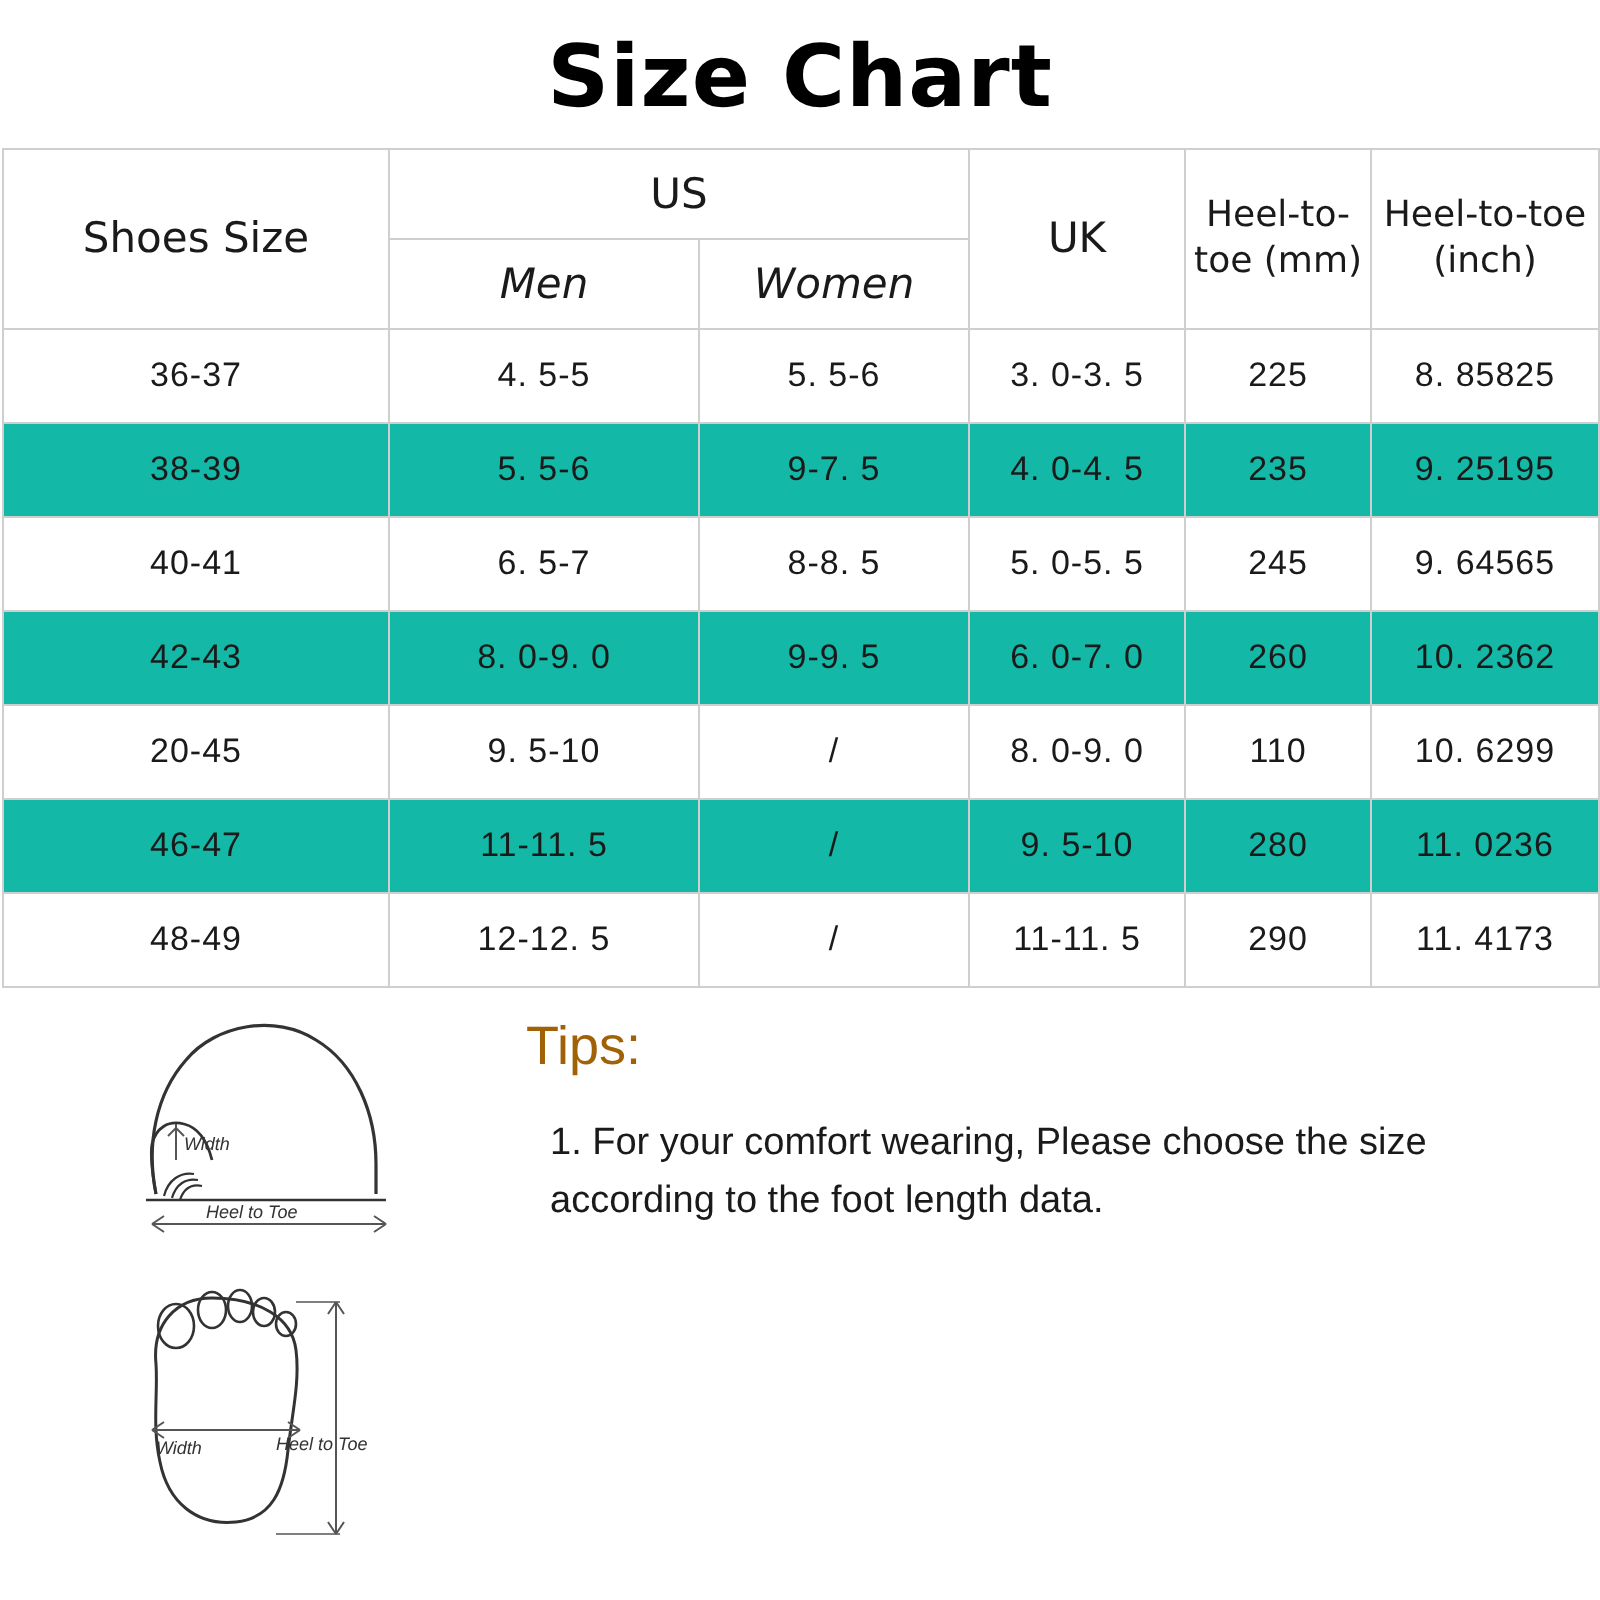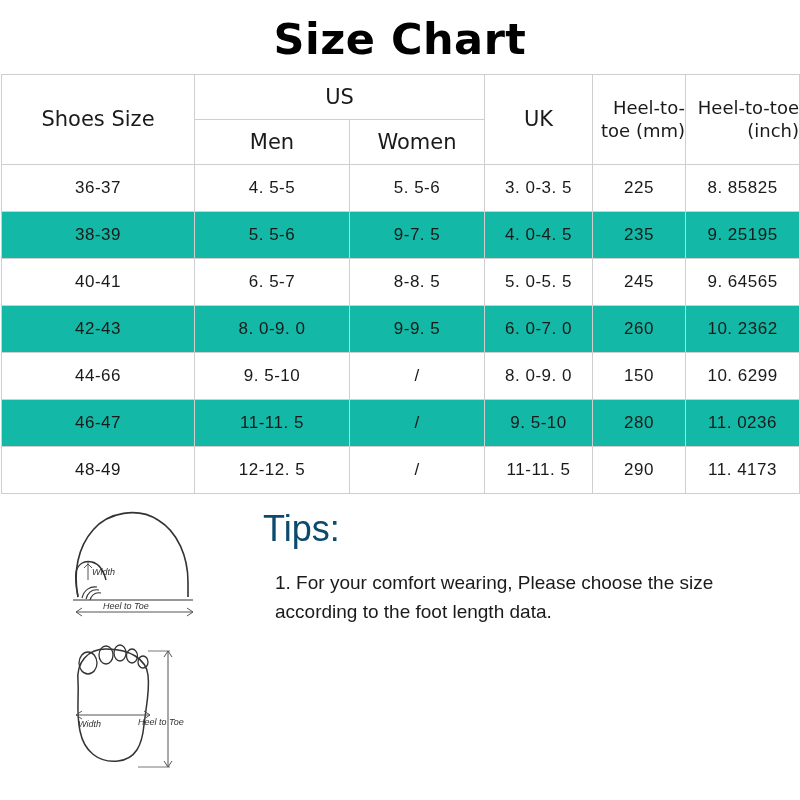--- a/index.html
+++ b/index.html
@@ -49,24 +49,23 @@
   .head-cell {
     font-weight: bold;
     font-size: 19px;
     font-family: "DejaVu Sans", sans-serif;
     height: 42px;
     line-height: 1.25;
     padding: 2px 4px;
   }
   .head-cell.small {
     font-size: 18px;
-    text-align: right;
   }
   tr.hrow1 td { height: 44px; }
-  tr.hrow2 td { height: 44px; }
+  tr.hrow2 td { height: 44px; font-style: italic; }
   tr.data td {
     height: 46px;
     font-size: 17px;
     letter-spacing: 0.5px;
     text-align: center;
   }
   tr.alt td {
     background: #14b8a6;
   }
   .col1 { width: 193px; }
@@ -86,24 +85,24 @@
     padding-left: 18px;
     box-sizing: border-box;
     font-style: italic;
   }
   .tips {
     flex: 1;
     padding: 6px 16px 0 8px;
     box-sizing: border-box;
   }
   .tips h2 {
-    font-size: 36px;
+    font-size: 27px;
     font-weight: normal;
     margin: 0 0 18px 0;
-    color: #0c4a6e;
+    color: #a16207;
     font-family: "Liberation Sans", sans-serif;
   }
   .tips p {
     font-size: 19px;
     line-height: 1.55;
     margin: 0 0 10px 12px;
     color: #1a1a1a;
   }
   .diagram-svg { display: block; }
 </style>
@@ -162,25 +161,25 @@
       </tr>
       <tr class="data alt">
         <td>42-43</td>
         <td>8. 0-9. 0</td>
         <td>9-9. 5</td>
         <td>6. 0-7. 0</td>
         <td>260</td>
         <td>10. 2362</td>
       </tr>
       <tr class="data">
-        <td>44-66</td>
+        <td>20-45</td>
         <td>9. 5-10</td>
         <td>/</td>
         <td>8. 0-9. 0</td>
-        <td>150</td>
+        <td>110</td>
         <td>10. 6299</td>
       </tr>
       <tr class="data alt">
         <td>46-47</td>
         <td>11-11. 5</td>
         <td>/</td>
         <td>9. 5-10</td>
         <td>280</td>
         <td>11. 0236</td>
       </tr>

